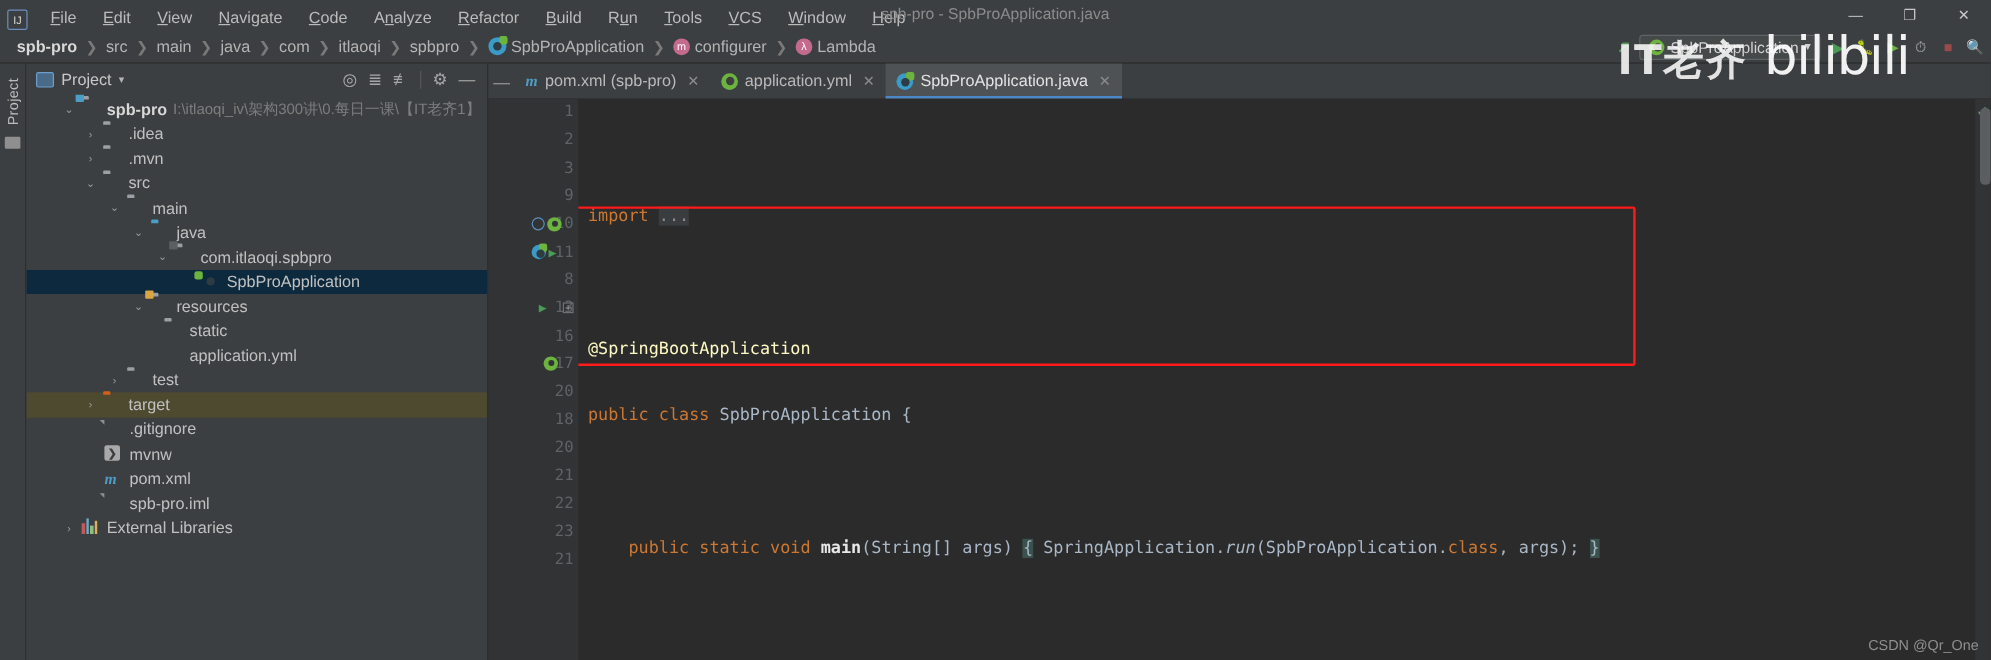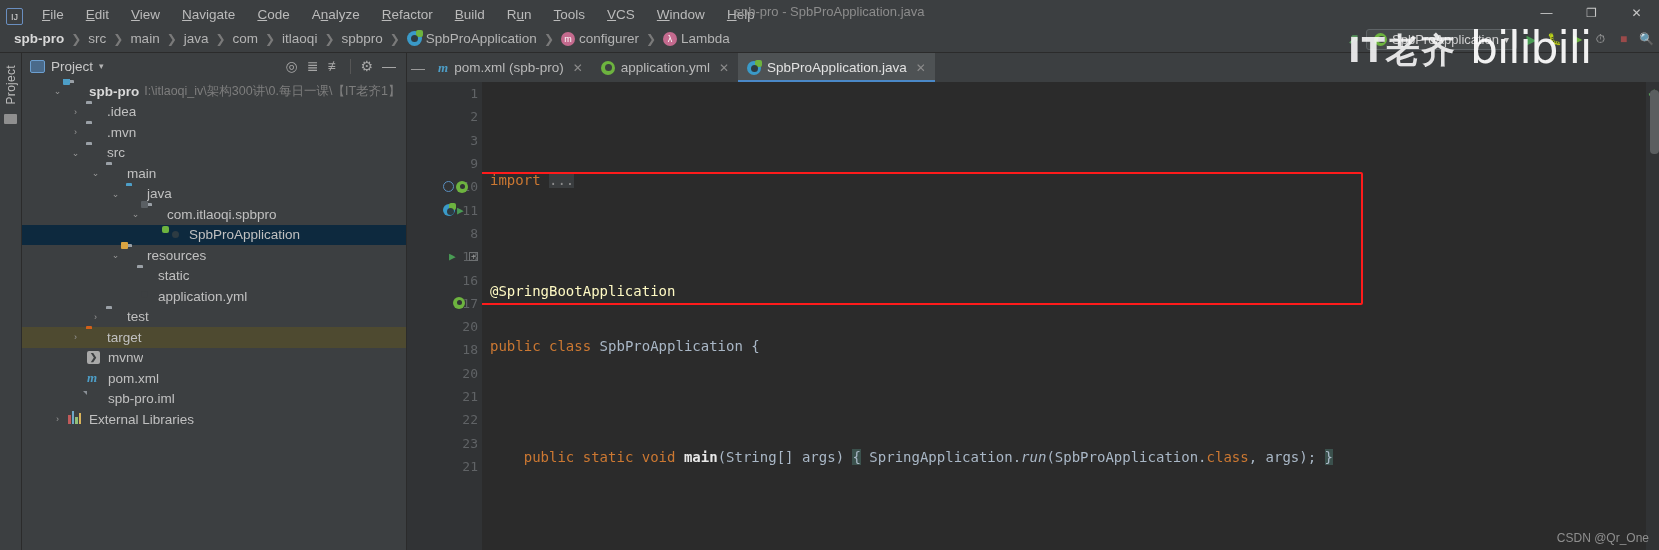--- a/index.html
+++ b/index.html
@@ -427,20 +427,24 @@
         <span class="ic"><span class="folder" style="margin-top:2px"></span></span>
         <span class="tlabel">test</span>
       </div>
 
       <div class="trow target-hl" style="padding-left:48px">
         <span class="tarrow">›</span>
         <span class="ic"><span class="folder orange" style="margin-top:2px"></span></span>
         <span class="tlabel">target</span>
       </div>
 
+      <div class="trow" style="padding-left:65px">
+        <span class="ic"><span class="doc" style="margin-top:1px"></span></span>
+        <span class="tlabel">.gitignore</span>
+      </div>
 
 
       <div class="trow" style="padding-left:65px">
         <span class="ic">
             <span class="shico" style="margin-top:1px">❯</span>
           </span>
         <span class="tlabel">mvnw</span>
       </div>
 
 

